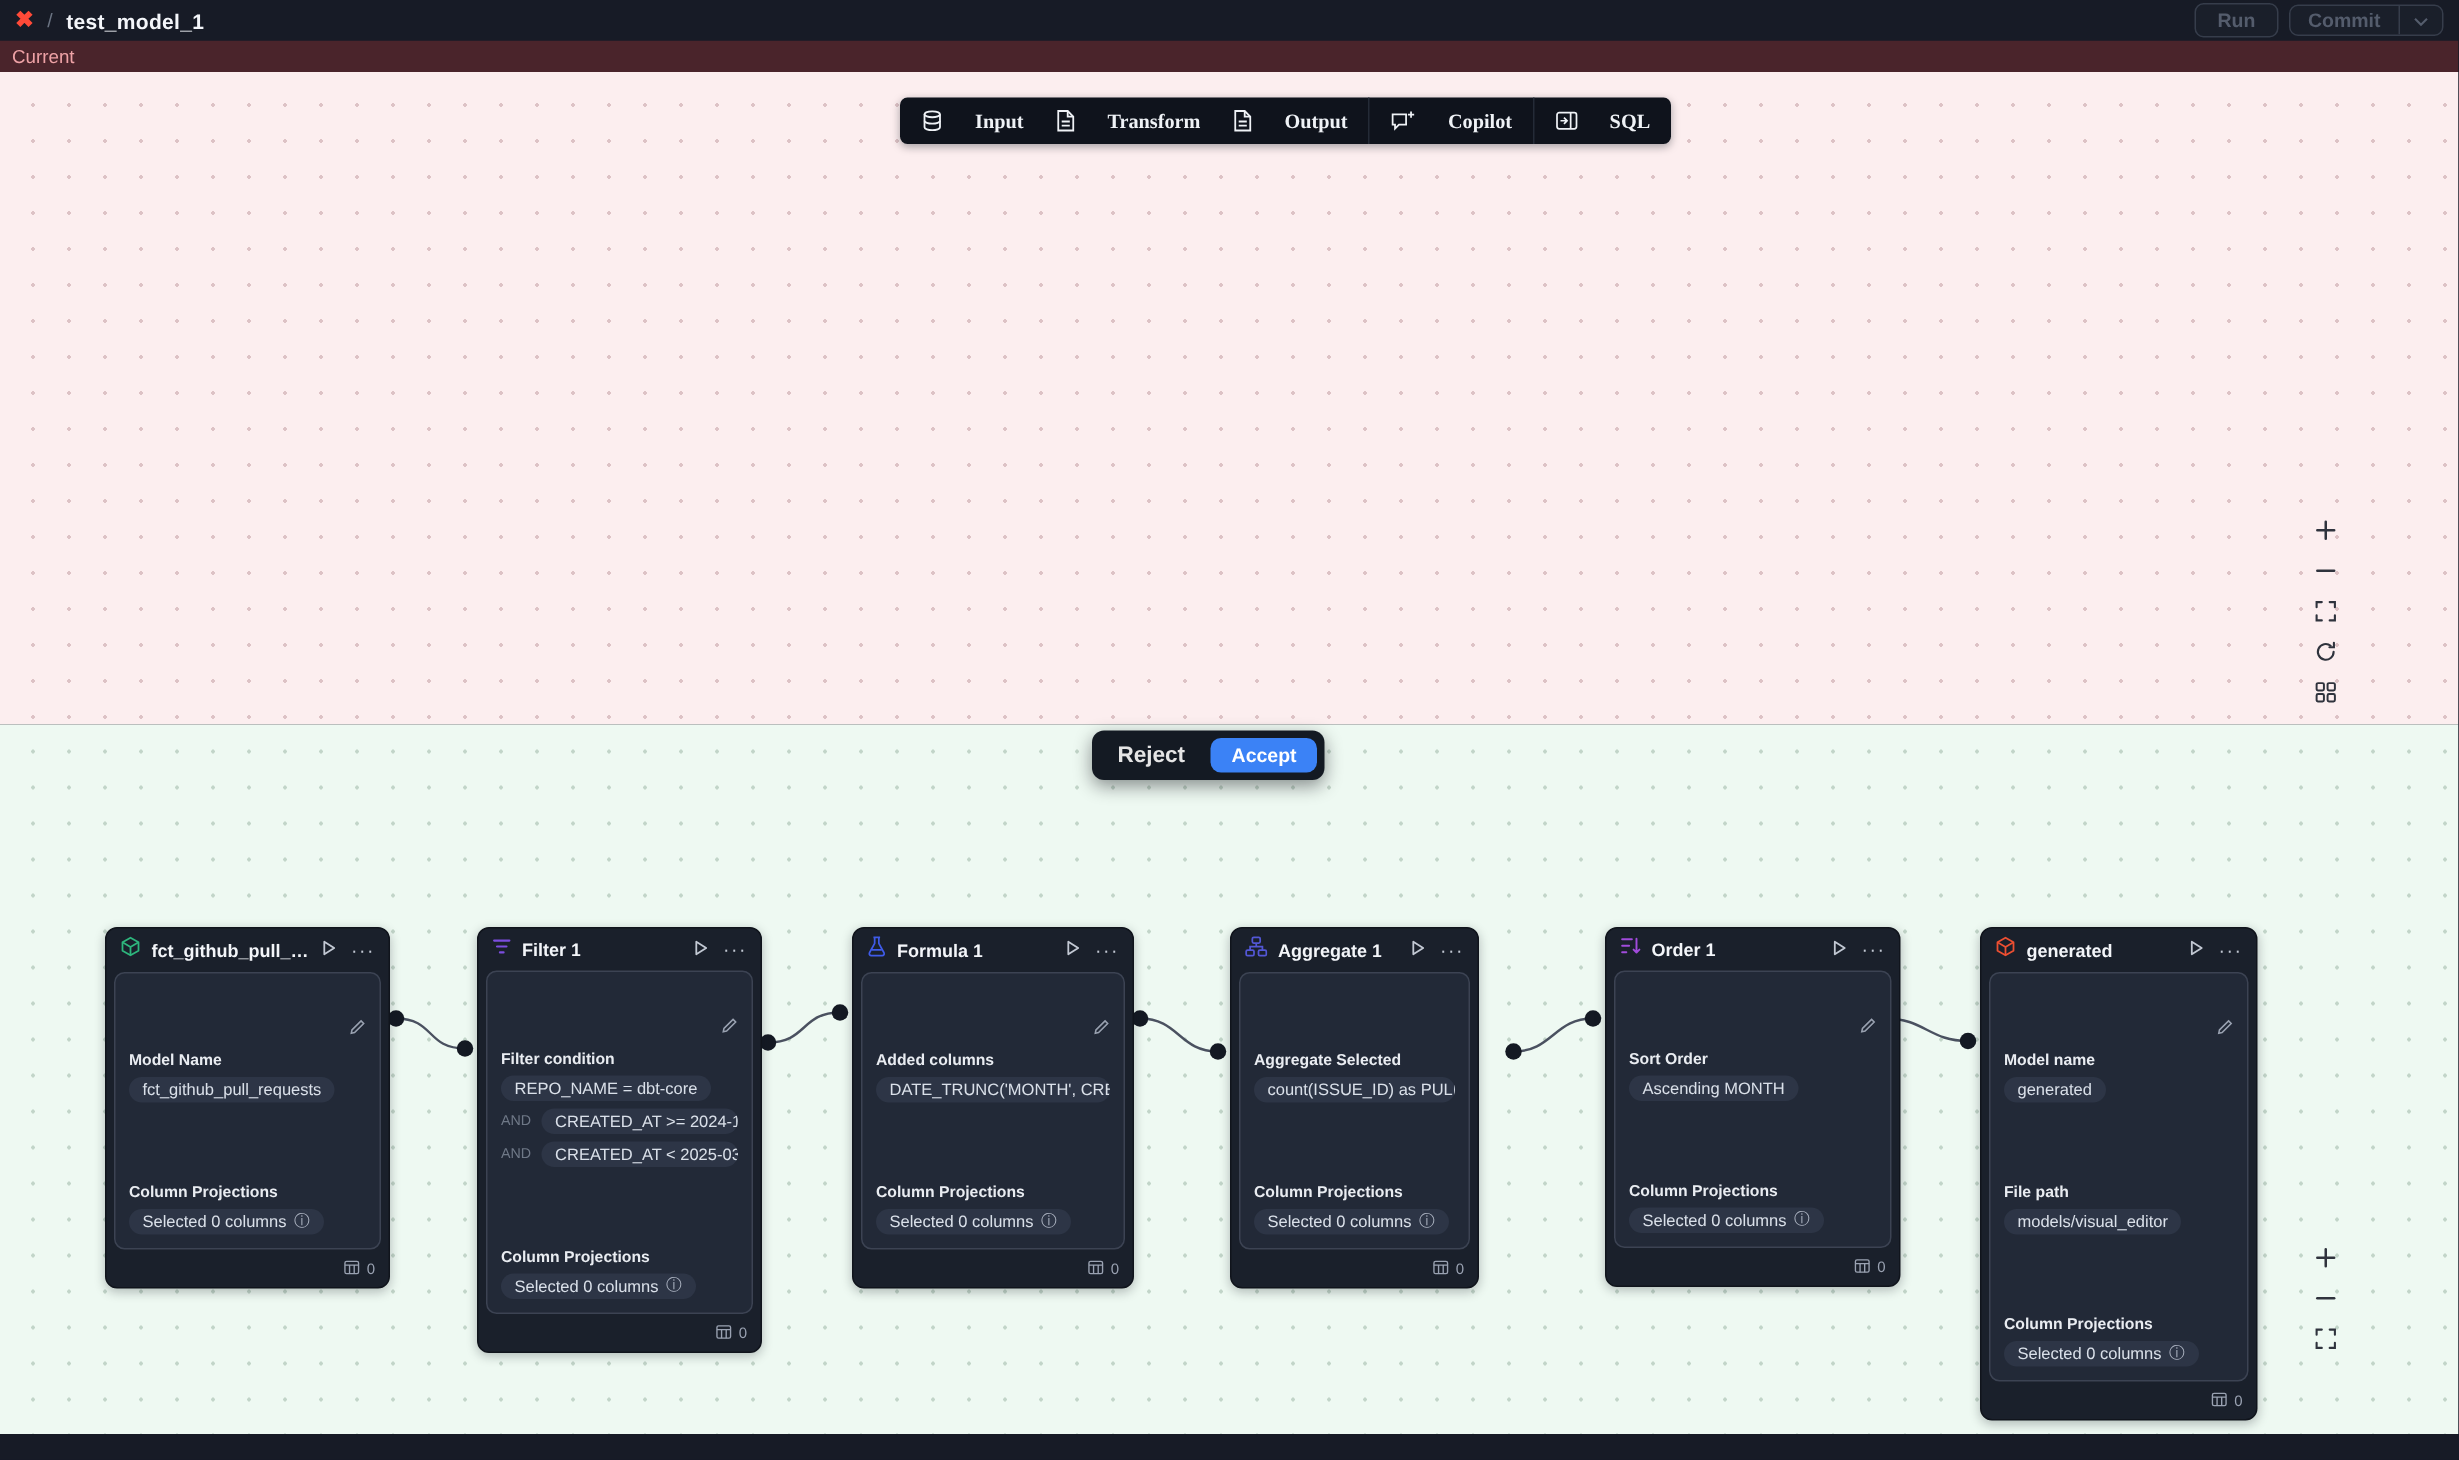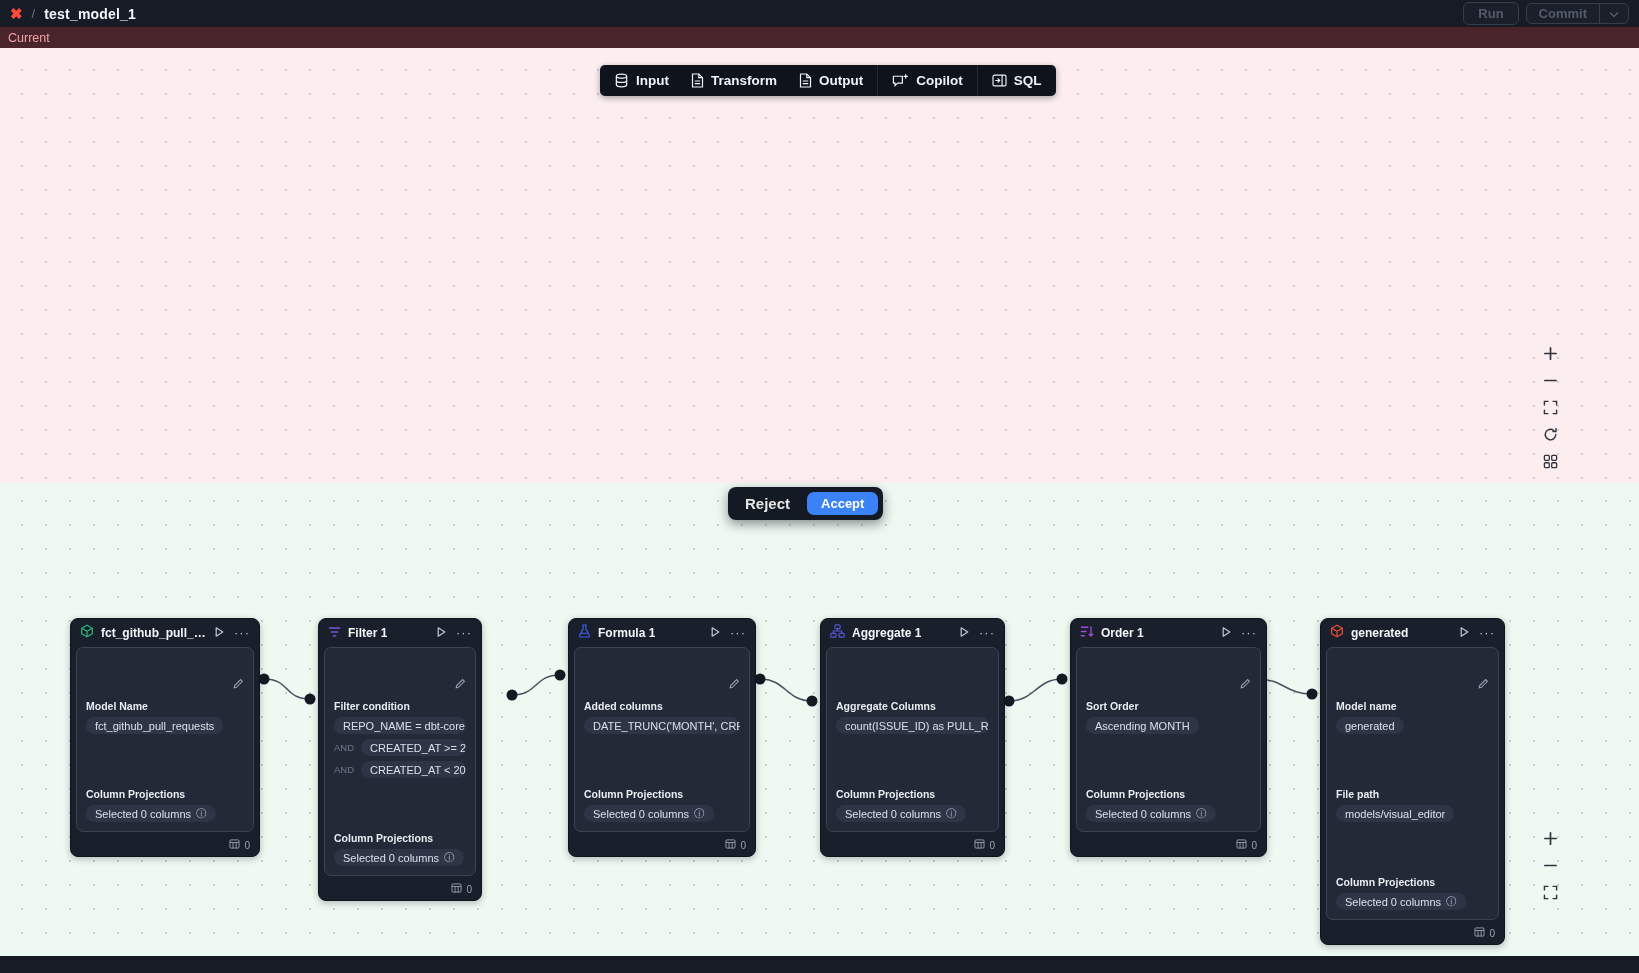--- a/index.html
+++ b/index.html
@@ -35,23 +35,23 @@
   .canvas.new { height:473px; background-color:#EEF9F2;
      background-image:radial-gradient(circle, rgba(92,130,106,.30) 1.1px, transparent 1.2px);
      background-size:24px 24px; background-position:10px 6px; }
 
   
   .toolbar { position:absolute; left:600px; top:17px; height:31px; background:#0F131C;
              display:flex; align-items:stretch; z-index:30; border-radius:5px;
              box-shadow:0 2px 6px rgba(10,14,22,.35); }
   .tb-group { display:flex; align-items:center; padding:0 3px; }
   .tb-group + .tb-group { border-left:1px solid #242B37; }
-  .tb-item { display:flex; align-items:center; gap:7px; padding:0 11px; height:100%;
+  .tb-item { display:flex; align-items:center; gap:21px; padding:0 11px; height:100%;
              background:transparent; border:none; color:#EFF2F6; font-size:13.5px;
-             font-weight:600; font-family:Liberation Sans, sans-serif; cursor:pointer; }
+             font-weight:600; font-family:Liberation Serif, serif; cursor:pointer; }
   .tb-item .ic { display:flex; align-items:center; }
 
   
   .diff-popup { position:absolute; left:728px; top:4px; z-index:35; background:#141A23;
                 border-radius:8px; padding:4px 5px; display:flex; gap:5px; align-items:center;
                 box-shadow:0 4px 12px rgba(8,12,18,.45); }
   .btn-reject { background:transparent; border:none; color:#e5e5e5; font-size:15px;
                 font-weight:600; padding:4px 12px; font-family:inherit; cursor:pointer; }
   .btn-accept { background:#3b82f6; border:none; color:#FFFFFF; font-size:13px;
                 font-weight:700; padding:4px 14px; border-radius:7px; font-family:inherit; cursor:pointer; }
@@ -296,21 +296,21 @@
           </div>
         </div>
         <div class="node-foot">
           <span class="ic"><svg width="11" height="10" viewBox="0 0 12 11" fill="none" stroke="#9AA2B2" stroke-width="1">
               <rect x="1" y="1" width="10" height="9" rx="1.2"></rect>
               <path d="M1 3.8h10M4.4 3.8V10M7.8 3.8V10"></path>
             </svg></span>
           <span>0</span>
         </div>
       </article>
-      <article class="node" style="left: 318px; top: 135px; width: 164px;">
+      <article class="node" style="left: 318px; top: 135px; width: 190px;">
         <div class="node-head">
           <span class="ic"><svg width="13" height="12" viewBox="0 0 14 13" fill="none" stroke="#7C4DDF" stroke-width="1.6" stroke-linecap="round">
               <path d="M1.5 2.2h11M3.6 6.5h6.8M5.7 10.8h2.6"></path>
             </svg></span>
           <span class="node-title">Filter 1</span>
           <div class="node-actions">
             <button>
               <span class="ic"><svg width="12" height="12" viewBox="0 0 12 12" fill="none" stroke="#C2C8D3" stroke-width="1.2" stroke-linejoin="round">
                   <path d="M3.2 1.8 9.8 6 3.2 10.2z"></path>
                 </svg></span>
@@ -423,21 +423,21 @@
           </div>
         </div>
         <div class="node-foot">
           <span class="ic"><svg width="11" height="10" viewBox="0 0 12 11" fill="none" stroke="#9AA2B2" stroke-width="1">
               <rect x="1" y="1" width="10" height="9" rx="1.2"></rect>
               <path d="M1 3.8h10M4.4 3.8V10M7.8 3.8V10"></path>
             </svg></span>
           <span>0</span>
         </div>
       </article>
-      <article class="node" style="left: 820px; top: 135px; width: 185px;">
+      <article class="node" style="left: 820px; top: 135px; width: 166px;">
         <div class="node-head">
           <span class="ic"><svg width="15" height="14" viewBox="0 0 16 15" fill="none" stroke="#5357D6" stroke-width="1.25">
               <rect x="5.2" y="1" width="5.6" height="4" rx="1"></rect>
               <rect x="0.8" y="10" width="5.6" height="4" rx="1"></rect>
               <rect x="9.6" y="10" width="5.6" height="4" rx="1"></rect>
               <path d="M8 5v2.5M3.6 10V7.5h8.8V10"></path>
             </svg></span>
           <span class="node-title">Aggregate 1</span>
           <div class="node-actions">
             <button>
@@ -446,21 +446,21 @@
                 </svg></span>
             </button>
             <button>
               <span class="menu-dots">···</span>
             </button>
           </div>
         </div>
         <div class="node-panel">
           <div class="field">
             <div class="field-label-row">
-              <span class="field-label">Aggregate Columns</span>
+              <span class="field-label">Aggregate Selected</span>
             </div>
             <div class="rows">
               <div class="vrow">
                 <span class="pill">
                   <span>count(ISSUE_ID) as PULL_REQUEST_…</span>
                 </span>
               </div>
             </div>
           </div>
           <div class="field">

